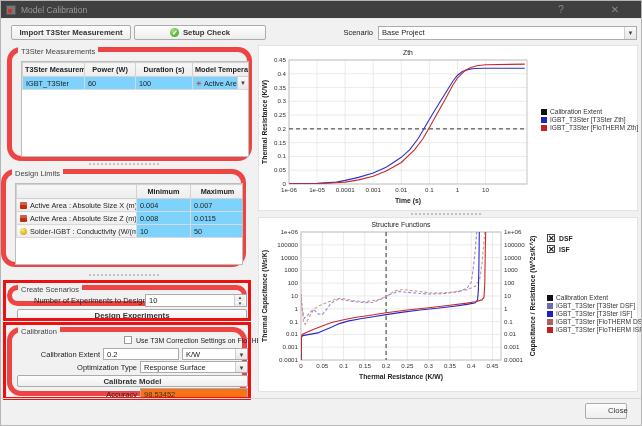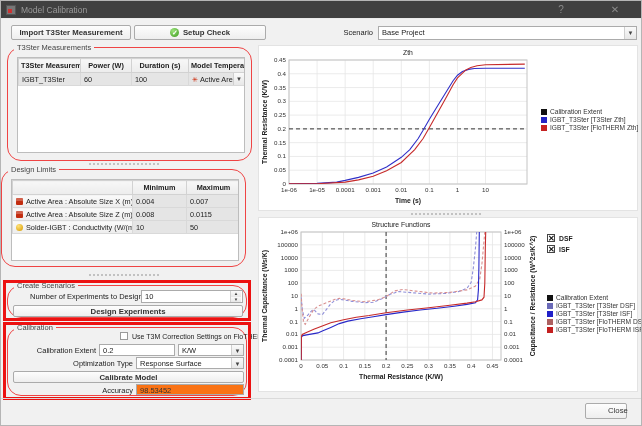--- a/index.html
+++ b/index.html
@@ -8,27 +8,27 @@
        font-family:"Liberation Sans",sans-serif;font-size:8px;color:#222;overflow:hidden;}
   
   .titlebar{position:absolute;left:0;top:0;right:0;height:18px;background:#404040;border-bottom:1px solid #ebebeb;}
   .app-icon{position:absolute;left:5px;top:4px;width:10px;height:10px;border:1px solid #555;background:#777;}
   .app-icon::after{content:"";position:absolute;left:1px;bottom:1px;width:4px;height:4px;background:#c33;}
   .win-title{position:absolute;left:20px;top:4px;color:#9a9a9a;font-size:8.5px;}
   .win-btn{position:absolute;top:2px;width:16px;height:13px;text-align:center;color:#8a8a8a;font-size:10px;line-height:13px;cursor:default;}
   
   .btn{position:absolute;border:1px solid #ababab;border-radius:2px;background:linear-gradient(#fdfdfd,#eeeeee);
        text-align:center;font-size:7.8px;font-weight:bold;color:#333;}
-  .group{position:absolute;border:1px solid #ef4444;border-radius:14px;}
+  .group{position:absolute;border:5px solid #ef4444;border-radius:14px;}
   .group-label{position:absolute;top:-5px;left:6px;background:#f1f1f1;padding:0 3px;font-size:7.5px;color:#444;white-space:nowrap;}
   .tblbox{position:absolute;background:#fff;border:1px solid #bdbdbd;overflow:hidden;}
   table.tbl{border-collapse:collapse;table-layout:fixed;width:100%;}
   .tbl th{background:linear-gradient(#f7f7f7,#ececec);border:1px solid #d2d2d2;font-size:7.3px;font-weight:bold;
           padding:2px 2px;white-space:nowrap;overflow:hidden;text-align:center;}
-  .tbl td{border:1px solid #d9d9d9;font-size:7.3px;padding:1px 3px;white-space:nowrap;overflow:hidden;height:13px;background:#e5e5e5;}
+  .tbl td{border:1px solid #d9d9d9;font-size:7.3px;padding:1px 3px;white-space:nowrap;overflow:hidden;height:13px;background:#7dd3fc;}
   .tbl td.namecell{background:linear-gradient(#fafafa,#ededed);border-radius:2px;}
   .rowicon{display:inline-block;width:7px;height:7px;vertical-align:-1px;margin-right:3px;border-radius:1px;}
   .cube{background:#c22d10;box-shadow:inset 0 3px 0 rgba(255,255,255,.25);}
   .ball{background:radial-gradient(circle at 35% 30%,#ffe27a,#d79b00);border-radius:50%;}
   .combo{position:absolute;border:1px solid #ababab;background:#fff;font-size:7.5px;line-height:11px;padding:0 3px;white-space:nowrap;overflow:hidden;}
   .combo .arrowbox{position:absolute;right:0;top:0;bottom:0;width:12px;border-left:1px solid #cfcfcf;
         background:linear-gradient(#fafafa,#e7e7e7);color:#444;text-align:center;font-size:6px;line-height:12px;}
   .field{position:absolute;border:1px solid #ababab;background:#fff;font-size:7.5px;line-height:11px;padding:0 3px;white-space:nowrap;overflow:hidden;}
   .field.ro{background:#f97316;color:#333;}
   .spin{position:absolute;right:1px;top:0;bottom:0;width:11px;display:flex;flex-direction:column;}
@@ -135,21 +135,21 @@
           <td>10</td>
           <td>50</td>
         </tr>
       </tbody>
         </table>
     </div>
   </div>
 
   <div class="dots-h" style="left:88px;top:273px;"></div>
 
-  <div class="group" style="left:6px;top:284px;width:240px;height:33px;padding-left:28px;">
+  <div class="group" style="left:6px;top:284px;width:240px;height:21px;padding-left:28px;">
     <div class="group-label">Create Scenarios</div>
     <div class="lbl r" style="left:22px;top:6px;width:108px;">Number of Experiments to Design</div>
     <div class="field" style="left:133px;top:4px;width:102px;height:13px;padding-right:13px;">
       <span>10</span>
       <span class="spin">
           <span>▲</span>
           <span>▼</span>
         </span>
     </div>
     <div class="btn" style="left:5px;top:19px;width:230px;height:12px;line-height:11px;">Design Experiments</div>

